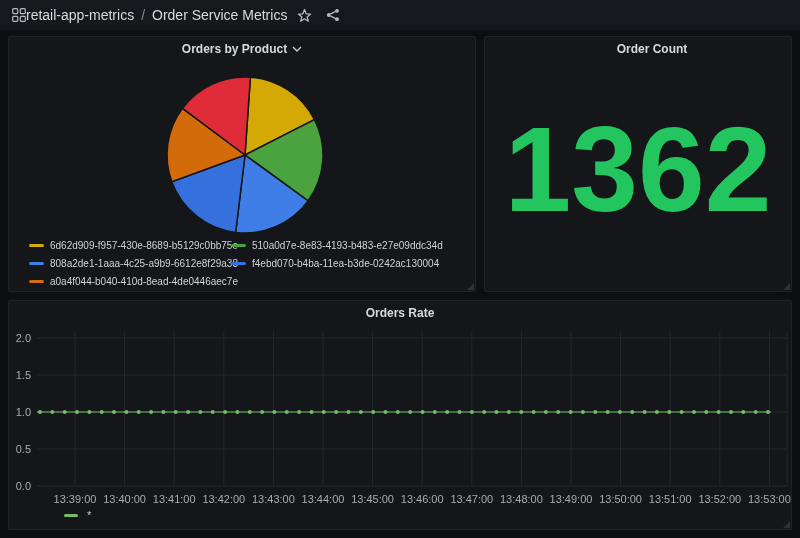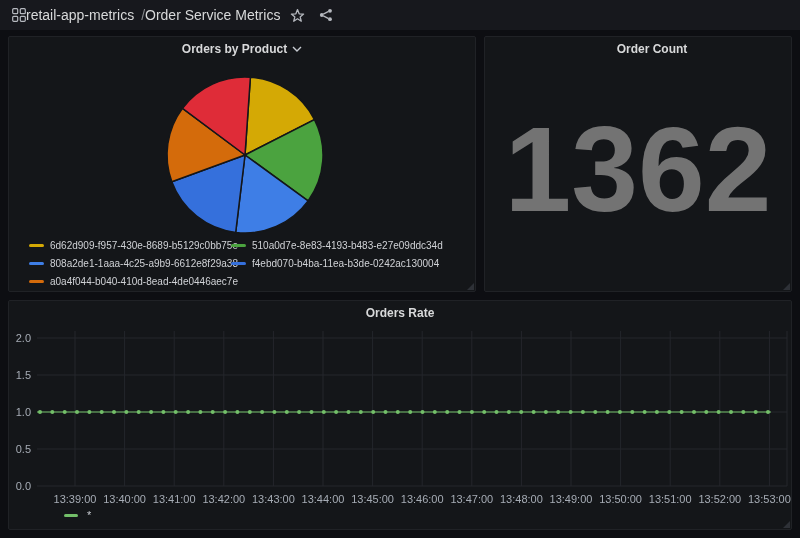--- a/index.html
+++ b/index.html
@@ -68,21 +68,21 @@
   <span class="icon-btn" data-name="apps-grid-icon">
     <svg width="14" height="14" viewBox="0 0 14 14">
       <rect x="0.7" y="0.7" width="5" height="5" rx="1" fill="none" stroke="#b6b9bf" stroke-width="1.2"></rect>
       <rect x="8.3" y="0.7" width="5" height="5" rx="1" fill="none" stroke="#b6b9bf" stroke-width="1.2"></rect>
       <rect x="0.7" y="8.3" width="5" height="5" rx="1" fill="none" stroke="#b6b9bf" stroke-width="1.2"></rect>
       <rect x="8.3" y="8.3" width="5" height="5" rx="1" fill="none" stroke="#b6b9bf" stroke-width="1.2"></rect>
     </svg>
   </span>
   <span class="crumb" data-name="breadcrumb-folder">retail-app-metrics</span>
   <span class="crumb-sep" data-name="breadcrumb-separator">/</span>
-  <span class="crumb" style="" data-name="breadcrumb-dashboard-title">Order Service Metrics</span>
+  <span class="crumb" style="margin-left:7px" data-name="breadcrumb-dashboard-title">Order Service Metrics</span>
   <span class="icon-btn star-wrap" data-name="star-icon">
     <svg width="15" height="15" viewBox="0 0 14 14">
       <polygon points="7,1.5 8.53,5.4 12.71,5.65 9.47,8.3 10.53,12.35 7,10.1 3.47,12.35 4.53,8.3 1.29,5.65 5.47,5.4" fill="none" stroke="#b6b9bf" stroke-width="1.2" stroke-linejoin="round"></polygon>
     </svg>
   </span>
   <span class="icon-btn share-wrap" data-name="share-icon">
     <svg width="14" height="14" viewBox="0 0 14 14">
       <line x1="4.3" y1="6.1" x2="9.6" y2="3.4" stroke="#b6b9bf" stroke-width="1.2"></line>
       <line x1="4.3" y1="7.9" x2="9.6" y2="10.6" stroke="#b6b9bf" stroke-width="1.2"></line>
       <circle cx="11" cy="2.8" r="1.9" fill="#b6b9bf"></circle>
@@ -132,21 +132,21 @@
             <span data-name="pie-legend-label">a0a4f044-b040-410d-8ead-4de0446aec7e</span>
           </div>
         </div>
       <div class="resize-handle" data-name="panel-resize-handle"></div>
     </div>
 
     <div class="panel panel-stat" data-name="panel-order-count">
       <div class="panel-title" data-name="panel-title-order-count">
         <span data-name="panel-title-text">Order Count</span>
       </div>
-      <div class="stat-value" data-name="stat-value" style="color: #737373;">1362</div>
+      <div class="stat-value" data-name="stat-value" style="color: #22c55e;">1362</div>
       <div class="resize-handle" data-name="panel-resize-handle"></div>
     </div>
   </div>
 
   <div class="panel panel-ts" data-name="panel-order-rate">
     <div class="panel-title" data-name="panel-title-order-rate">
       <span data-name="panel-title-text">Orders Rate</span>
     </div>
     <svg id="ts-svg" class="ts-svg" width="782" height="186" data-name="timeseries-chart">
         <line x1="28" x2="778" y1="161" y2="161" stroke="#24262c" stroke-width="1" data-name="grid-line-horizontal"></line>

